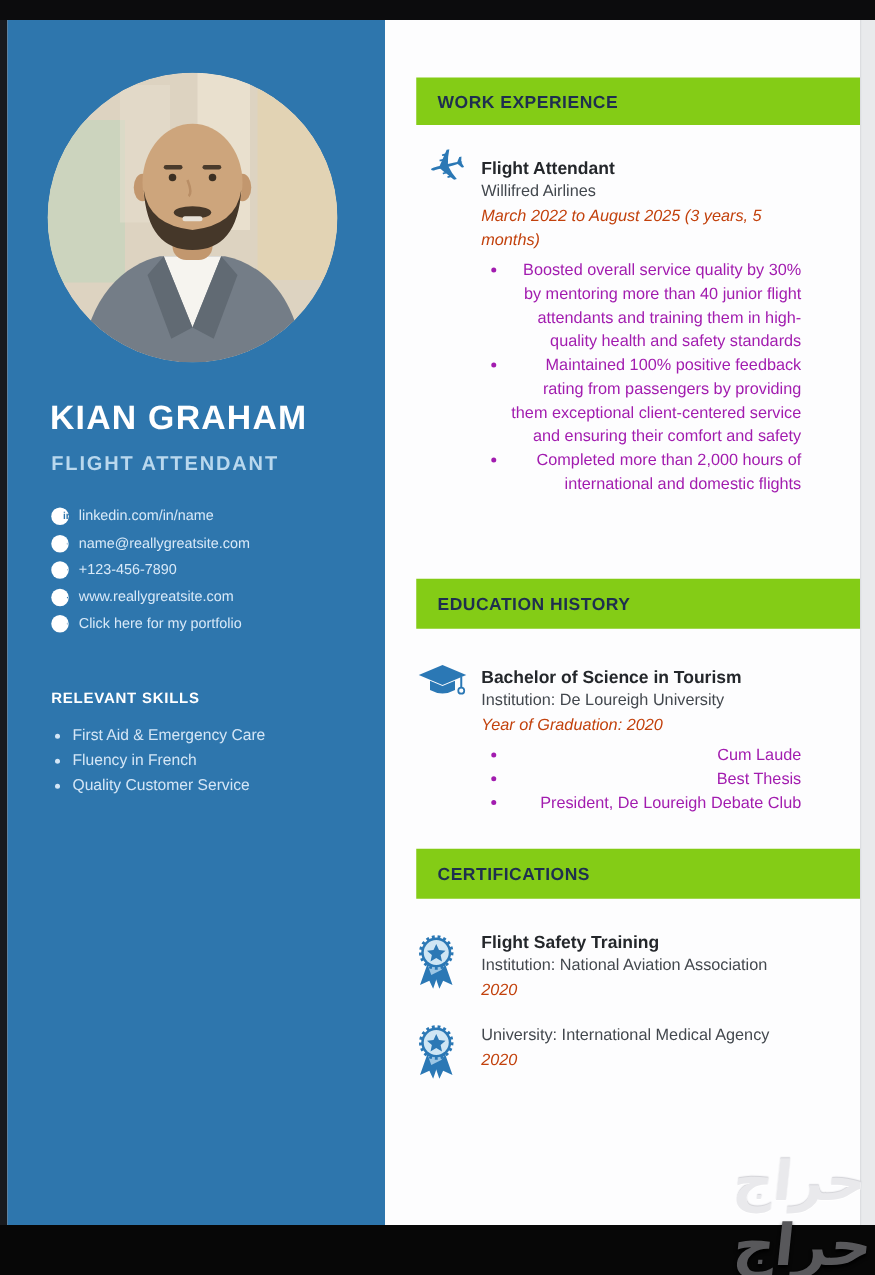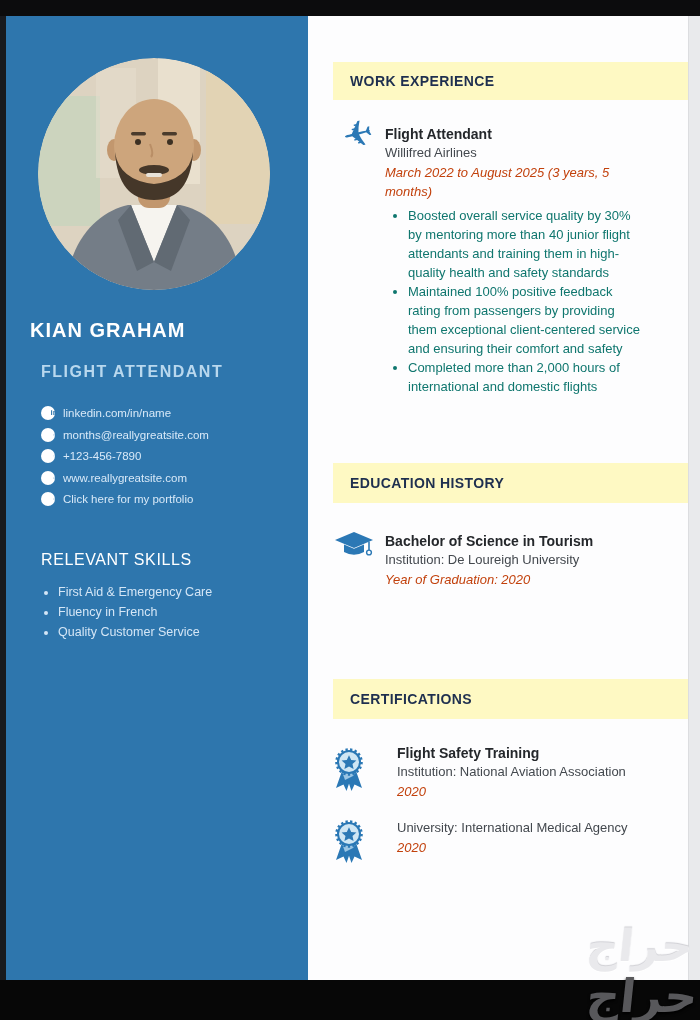--- a/index.html
+++ b/index.html
@@ -9,55 +9,55 @@
 
   
   .frame-top    { position:absolute; left:0; top:0; width:700px; height:16px; background:#0c0c0d; }
   .frame-bottom { position:absolute; left:0; top:980px; width:700px; height:40px; background:#070707; }
   .frame-left   { position:absolute; left:0; top:16px; width:6px; height:964px; background:#181a1e; }
   .right-strip  { position:absolute; left:688px; top:16px; width:12px; height:964px; background:#e9eaec; border-left:1px solid #dcdde0; }
 
   
   .sidebar { position:absolute; left:6px; top:16px; width:302px; height:964px; background:#2e76ad; }
   .avatar { position:absolute; left:32px; top:42px; width:232px; height:232px; border-radius:50%; overflow:hidden; }
-  .name  { position:absolute; left:24px; top:303px; color:#ffffff; font-size:20px; font-weight:bold; letter-spacing:1px; white-space:nowrap; }
+  .name  { position:absolute; left:34px; top:303px; color:#ffffff; font-size:27px; font-weight:bold; letter-spacing:1px; white-space:nowrap; }
   .role  { position:absolute; left:35px; top:347px; color:#b9d8ee; font-size:16px; font-weight:bold; letter-spacing:1.5px; white-space:nowrap; }
   .contacts { position:absolute; left:35px; top:390px; }
   .contact-row { display:flex; align-items:center; gap:8px; height:14px; margin-bottom:7.5px; }
   .cicon { width:14px; height:14px; border-radius:50%; background:#ffffff; display:flex; align-items:center; justify-content:center; flex:0 0 14px;padding-left:12px; }
   .cicon svg { display:block; }
   .in-glyph { color:#2e76ad; font-size:8px; font-weight:bold; line-height:1; }
   .ctext { color:#d8e9f8; font-size:11.5px; white-space:nowrap; }
   .skills { position:absolute; left:35px; top:535px; width:250px; }
-  .skills h3 { color:#ffffff; font-size:16px; font-weight:normal; letter-spacing:0.6px; }
+  .skills h3 { color:#ffffff; font-size:12px; font-weight:bold; letter-spacing:0.6px; }
   .skills ul { margin:17px 0 0 0; padding-left:17px; list-style:disc; }
   .skills li { color:#d4e6f6; font-size:12.5px; line-height:1; margin-bottom:7.5px; }
 
   
   .main { position:absolute; left:308px; top:16px; width:380px; height:964px; background:#fdfdfe; }
-  .secbar { position:absolute; left:25px; width:355px; background:#fef9c3; display:flex; align-items:center; padding-left:17px; }
+  .secbar { position:absolute; left:25px; width:355px; background:#84cc16; display:flex; align-items:center; padding-left:17px; }
   .secbar span { color:#1e2f4f; font-size:14px; font-weight:bold; letter-spacing:0.4px; }
   .bar-work { top:46px; height:38px; }
   .bar-edu  { top:447px; height:40px; }
   .bar-cert { top:663px; height:40px; }
 
   .plane { position:absolute; left:24px; top:102px; width:42px; height:42px; color:#2b78b5; font-size:36px; font-family:"DejaVu Sans", sans-serif; transform:scaleX(-1) rotate(14deg); line-height:1; }
   .work-content { position:absolute; left:77px; top:110px; width:256px; }
   .entry-title { font-size:14px; font-weight:bold; color:#24272b; }
   .entry-line  { font-size:13px; color:#43484e; margin-top:3px; }
   .entry-italic{ font-size:13px; font-style:italic; color:#c2410c; margin-top:3px; width:250px; line-height:19px; }
   .bullets { margin:5px 0 0 0; padding-left:23px; list-style:disc; width:256px; }
-  .bullets li { font-size:13px; line-height:19px; color:#0f766e; }
+  .bullets li { font-size:13px; line-height:19px; color:#a21caf;text-align:right; }
 
   .cap-icon { position:absolute; left:26px; top:514px; }
   .edu-content { position:absolute; left:77px; top:517px; width:290px; }
   .edu-content .bullets { margin-top:5px; }
 
   .certs { position:absolute; left:24px; top:729px; }
-  .cert-entry { display:flex; margin-bottom:16px;gap:12px; }
+  .cert-entry { display:flex; margin-bottom:16px; }
   .cert-icon-col { width:53px; flex:0 0 53px; padding-top:2px; }
   .cert-text { width:300px; }
 
   .wm-light { position:absolute; right:7px; top:920px; z-index:5; font-family:"DejaVu Sans", sans-serif; font-weight:bold; font-size:44px; letter-spacing:7px; color:#e9e9ec; text-shadow:0 1px 0 #ffffff, 0 -1px 1px #cfcfd4; transform:skewX(-6deg); }
   .wm-dark  { position:absolute; right:2px; top:969px; z-index:6; font-family:"DejaVu Sans", sans-serif; font-weight:bold; font-size:46px; letter-spacing:7px; color:#58585b; text-shadow:0 2px 3px #000; transform:skewX(-6deg); }
 </style>
 </head>
 <body>
 
 <div class="stage">
@@ -111,21 +111,21 @@
           </span>
         <span class="ctext">linkedin.com/in/name</span>
       </div>
       <div class="contact-row">
         <span class="cicon">
           <svg width="14" height="14" viewBox="0 0 14 14">
               <rect x="3" y="4.2" width="8" height="5.6" rx="0.9" fill="none" stroke="#2e76ad" stroke-width="1.2"></rect>
               <path d="M3.2 4.8 L7 7.5 L10.8 4.8" stroke="#2e76ad" stroke-width="1.2" fill="none"></path>
             </svg>
         </span>
-        <span class="ctext">months@reallygreatsite.com</span>
+        <span class="ctext">name@reallygreatsite.com</span>
       </div>
       <div class="contact-row">
         <span class="cicon">
           <svg width="14" height="14" viewBox="0 0 14 14">
               <circle cx="7" cy="5" r="2.3" fill="#2e76ad"></circle>
               <path d="M2.8 11.2 Q7 7.2 11.2 11.2 Z" fill="#2e76ad"></path>
             </svg>
         </span>
         <span class="ctext">+123-456-7890</span>
       </div>
@@ -187,20 +187,26 @@
         <path d="M20 2 L39 10 L20 18 L1 10 Z" fill="#2b78b5"></path>
         <path d="M10 14.5 L10 22 Q20 27.5 30 22 L30 14.5 L20 18.8 Z" fill="#2b78b5"></path>
         <path d="M35 11.5 L35 20" stroke="#2b78b5" stroke-width="1.6" fill="none"></path>
         <circle cx="35" cy="22.5" r="2.4" fill="none" stroke="#2b78b5" stroke-width="1.4"></circle>
       </svg>
     </div>
     <div class="edu-content">
       <div class="entry-title">Bachelor of Science in Tourism</div>
       <div class="entry-line">Institution: De Loureigh University</div>
       <div class="entry-italic">Year of Graduation: 2020</div>
+      <ul class="bullets">
+
+      <li>Cum Laude</li>
+          <li>Best Thesis</li>
+          <li>President, De Loureigh Debate Club</li>
+        </ul>
     </div>
 
     <div class="secbar bar-cert">
       <span>CERTIFICATIONS</span>
     </div>
 
     <div class="certs">
 
         <div class="cert-entry">
           <div class="cert-icon-col">

